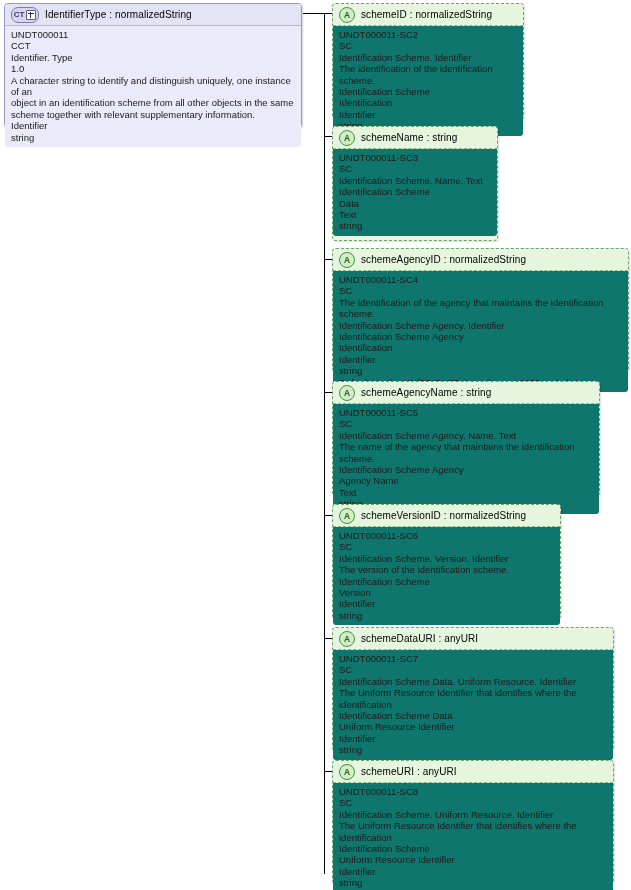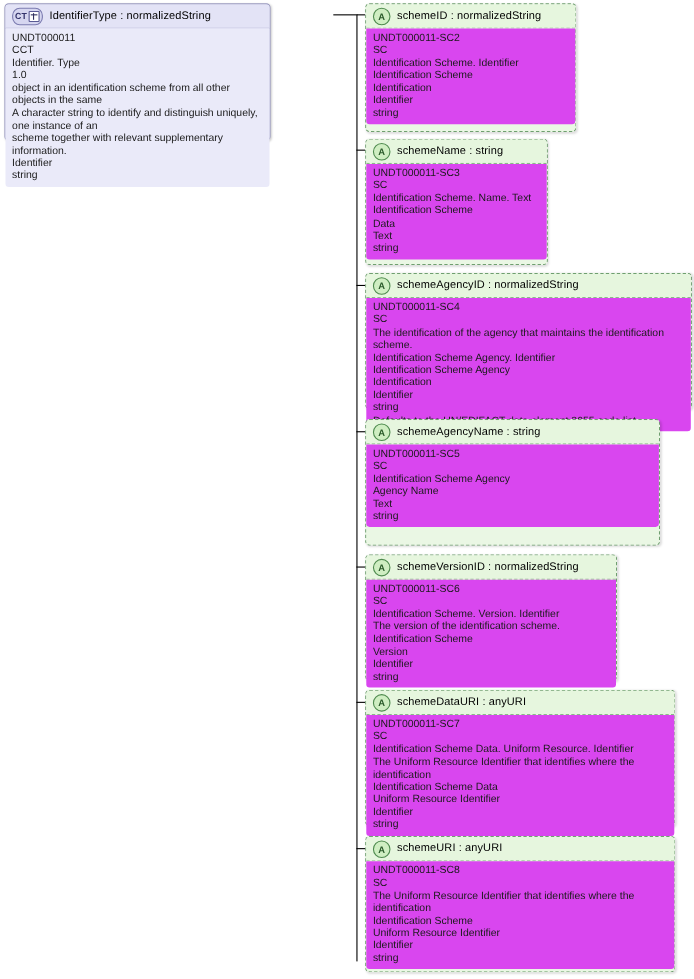--- a/index.html
+++ b/index.html
@@ -69,21 +69,21 @@
     border: 1px dashed #6f9f6f;
     border-radius: 4px;
     background: #eaf7e4;
     box-shadow: 1px 1px 2px rgba(0,0,0,0.13);
   }
   .attr .node-header {
     background: #e6f6de;
     border-bottom: 1px dashed #8ab98a;
   }
   .attr .node-body {
-    background: #d946ef;
+    background: #0f766e;
     color: #1a1a1a;
   }
 
   
   .icon-ct {
     display: inline-flex;
     align-items: center;
     justify-content: center;
     width: 26px;
     height: 14px;
@@ -147,52 +147,53 @@
 <div class="wire v" style="left:324px; top:13px; height:861px;"></div>
 <div class="wire h" style="left:324px; top:13px; width:8px;"></div>
 <div class="wire h" style="left:324px; top:136px; width:8px;"></div>
 <div class="wire h" style="left:324px; top:259px; width:8px;"></div>
 <div class="wire h" style="left:324px; top:392px; width:8px;"></div>
 <div class="wire h" style="left:324px; top:515px; width:8px;"></div>
 <div class="wire h" style="left:324px; top:638px; width:8px;"></div>
 <div class="wire h" style="left:324px; top:771px; width:8px;"></div>
 <div class="wire h" style="left:303px; top:13px; width:21px;"></div>
 
-<div class="node ct" style="left:4px; top:3px; width:242px; height:125px;">
+<div class="node ct" style="left:4px; top:3px; width:298px; height:125px;">
   <div class="node-header">
     <span class="icon-ct">
       <span>CT</span>
         <span class="plus"></span>
     </span>
     <span class="node-title">IdentifierType : normalizedString</span>
   </div>
   <div class="node-body">
     <div>UNDT000011</div>
     <div>CCT</div>
     <div>Identifier. Type</div>
     <div>1.0</div>
+    <div>A character string to identify and distinguish uniquely, one instance of an</div>
     <div>object in an identification scheme from all other objects in the same</div>
-    <div>A character string to identify and distinguish uniquely, one instance of an</div>
     <div>scheme together with relevant supplementary information.</div>
     <div>Identifier</div>
     <div>string</div>
   </div>
 </div>
 
 <div class="node attr" style="left:332px; top:3px; width:192px; height:117px;">
   <div class="node-header">
     <span class="icon-attr">
       <span>A</span>
     </span>
     <span class="node-title">schemeID : normalizedString</span>
   </div>
   <div class="node-body">
     <div>UNDT000011-SC2</div>
     <div>SC</div>
     <div>Identification Scheme. Identifier</div>
+    <div>The identification of the identification scheme.</div>
     <div>Identification Scheme</div>
     <div>Identification</div>
     <div>Identifier</div>
     <div>string</div>
   </div>
 </div>
 
 <div class="node attr" style="left:332px; top:126px; width:166px; height:115px;">
   <div class="node-header">
     <span class="icon-attr">
@@ -234,20 +235,22 @@
 <div class="node attr" style="left:332px; top:381px; width:268px; height:115px;">
   <div class="node-header">
     <span class="icon-attr">
       <span>A</span>
     </span>
     <span class="node-title">schemeAgencyName : string</span>
   </div>
   <div class="node-body">
     <div>UNDT000011-SC5</div>
     <div>SC</div>
+    <div>Identification Scheme Agency. Name. Text</div>
+    <div>The name of the agency that maintains the identification scheme.</div>
     <div>Identification Scheme Agency</div>
     <div>Agency Name</div>
     <div>Text</div>
     <div>string</div>
   </div>
 </div>
 
 <div class="node attr" style="left:332px; top:504px; width:229px; height:115px;">
   <div class="node-header">
     <span class="icon-attr">
@@ -289,19 +292,20 @@
 <div class="node attr" style="left:332px; top:760px; width:282px; height:124px;">
   <div class="node-header">
     <span class="icon-attr">
       <span>A</span>
     </span>
     <span class="node-title">schemeURI : anyURI</span>
   </div>
   <div class="node-body">
     <div>UNDT000011-SC8</div>
     <div>SC</div>
+    <div>Identification Scheme. Uniform Resource. Identifier</div>
     <div>The Uniform Resource Identifier that identifies where the identification</div>
     <div>Identification Scheme</div>
     <div>Uniform Resource Identifier</div>
     <div>Identifier</div>
     <div>string</div>
   </div>
 </div>
 
 </body></html>

